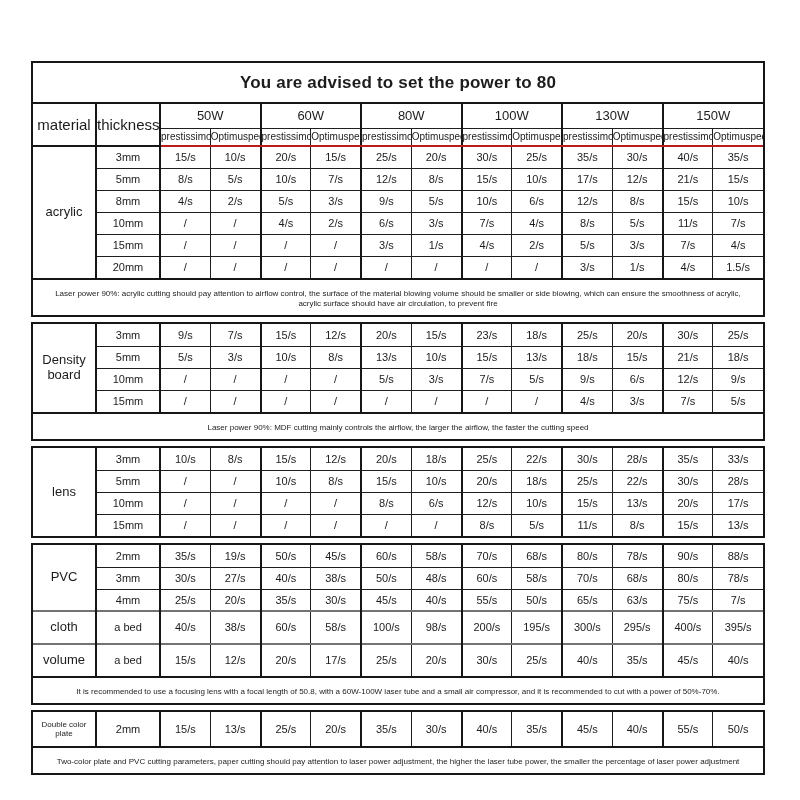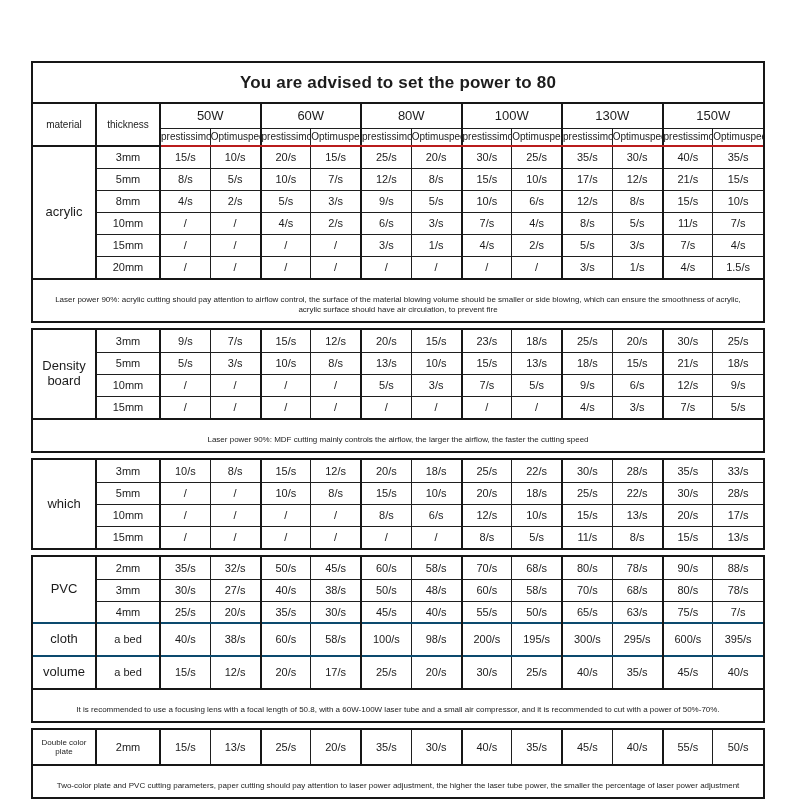--- a/index.html
+++ b/index.html
@@ -19,32 +19,32 @@
     border-bottom: 2px solid #161616;
   }
   table.grid { width: 100%; border-collapse: collapse; border-style: hidden; table-layout: fixed; }
   .col-mat { width: 63px; }
   .col-thk { width: 64px; }
   th, td {
     border: 1px solid #1f1f1f; text-align: center; vertical-align: middle;
     padding: 0; font-weight: normal; overflow: hidden;
   }
   .power-row th.power { height: 24px; font-size: 13px; margin-top: 12px; }
-  .power-row th.corner { font-size: 10px; border-bottom: 2px solid #161616; }
+  .power-row th.corner { font-size: 15px; border-bottom: 2px solid #161616; }
   .speed-row th { height: 18px; font-size: 10px; border-bottom: 2px solid #b91c1c; }
   tbody td { height: 22px; font-size: 11px; }
   td.mat { font-size: 13px; line-height: 1.15; padding: 8px 2px; }
   td.mat.small { font-size: 8px; }
   td.thk { font-size: 11px; }
   .vsep { border-left-width: 2px; border-left-color: #161616; }
-  tr.group-start td { border-top: 2px solid #0c4a6e; }
+  tr.group-start td { border-top: 2px solid #737373; }
   .note {
     border-top: 2px solid #161616;
     font-size: 8px; text-align: center; line-height: 1.25;
-    padding: 15px 12px 6px;
+    padding: 9px 12px 6px;
   }
 </style>
 </head>
 <body>
 
 <div class="page">
   <div class="doc">
 
     <section class="block">
       <div class="title">You are advised to set the power to 80</div>
@@ -253,21 +253,21 @@
 
     <section class="block">
       <table class="grid">
         <colgroup>
             <col class="col-mat">
             <col class="col-thk">
             <col span="12" class="col-val">
           </colgroup>
         <tbody>
             <tr>
-              <td class="mat" rowspan="4">which</td>
+              <td class="mat" rowspan="4">lens</td>
               <td class="thk vsep">3mm</td>
               <td class="val vsep">10/s</td>
               <td class="val">8/s</td>
               <td class="val vsep">15/s</td>
               <td class="val">12/s</td>
               <td class="val vsep">20/s</td>
               <td class="val">18/s</td>
               <td class="val vsep">25/s</td>
               <td class="val">22/s</td>
               <td class="val vsep">30/s</td>
@@ -329,21 +329,21 @@
         <colgroup>
             <col class="col-mat">
             <col class="col-thk">
             <col span="12" class="col-val">
           </colgroup>
         <tbody>
             <tr>
               <td class="mat" rowspan="3">PVC</td>
               <td class="thk vsep">2mm</td>
               <td class="val vsep">35/s</td>
-              <td class="val">32/s</td>
+              <td class="val">19/s</td>
               <td class="val vsep">50/s</td>
               <td class="val">45/s</td>
               <td class="val vsep">60/s</td>
               <td class="val">58/s</td>
               <td class="val vsep">70/s</td>
               <td class="val">68/s</td>
               <td class="val vsep">80/s</td>
               <td class="val">78/s</td>
               <td class="val vsep">90/s</td>
               <td class="val">88/s</td>
@@ -384,21 +384,21 @@
               <td class="val vsep">40/s</td>
               <td class="val">38/s</td>
               <td class="val vsep">60/s</td>
               <td class="val">58/s</td>
               <td class="val vsep">100/s</td>
               <td class="val">98/s</td>
               <td class="val vsep">200/s</td>
               <td class="val">195/s</td>
               <td class="val vsep">300/s</td>
               <td class="val">295/s</td>
-              <td class="val vsep">600/s</td>
+              <td class="val vsep">400/s</td>
               <td class="val">395/s</td>
             </tr>
             <tr class="group-start">
               <td class="mat" rowspan="1">volume</td>
               <td class="thk vsep">a bed</td>
               <td class="val vsep">15/s</td>
               <td class="val">12/s</td>
               <td class="val vsep">20/s</td>
               <td class="val">17/s</td>
               <td class="val vsep">25/s</td>

